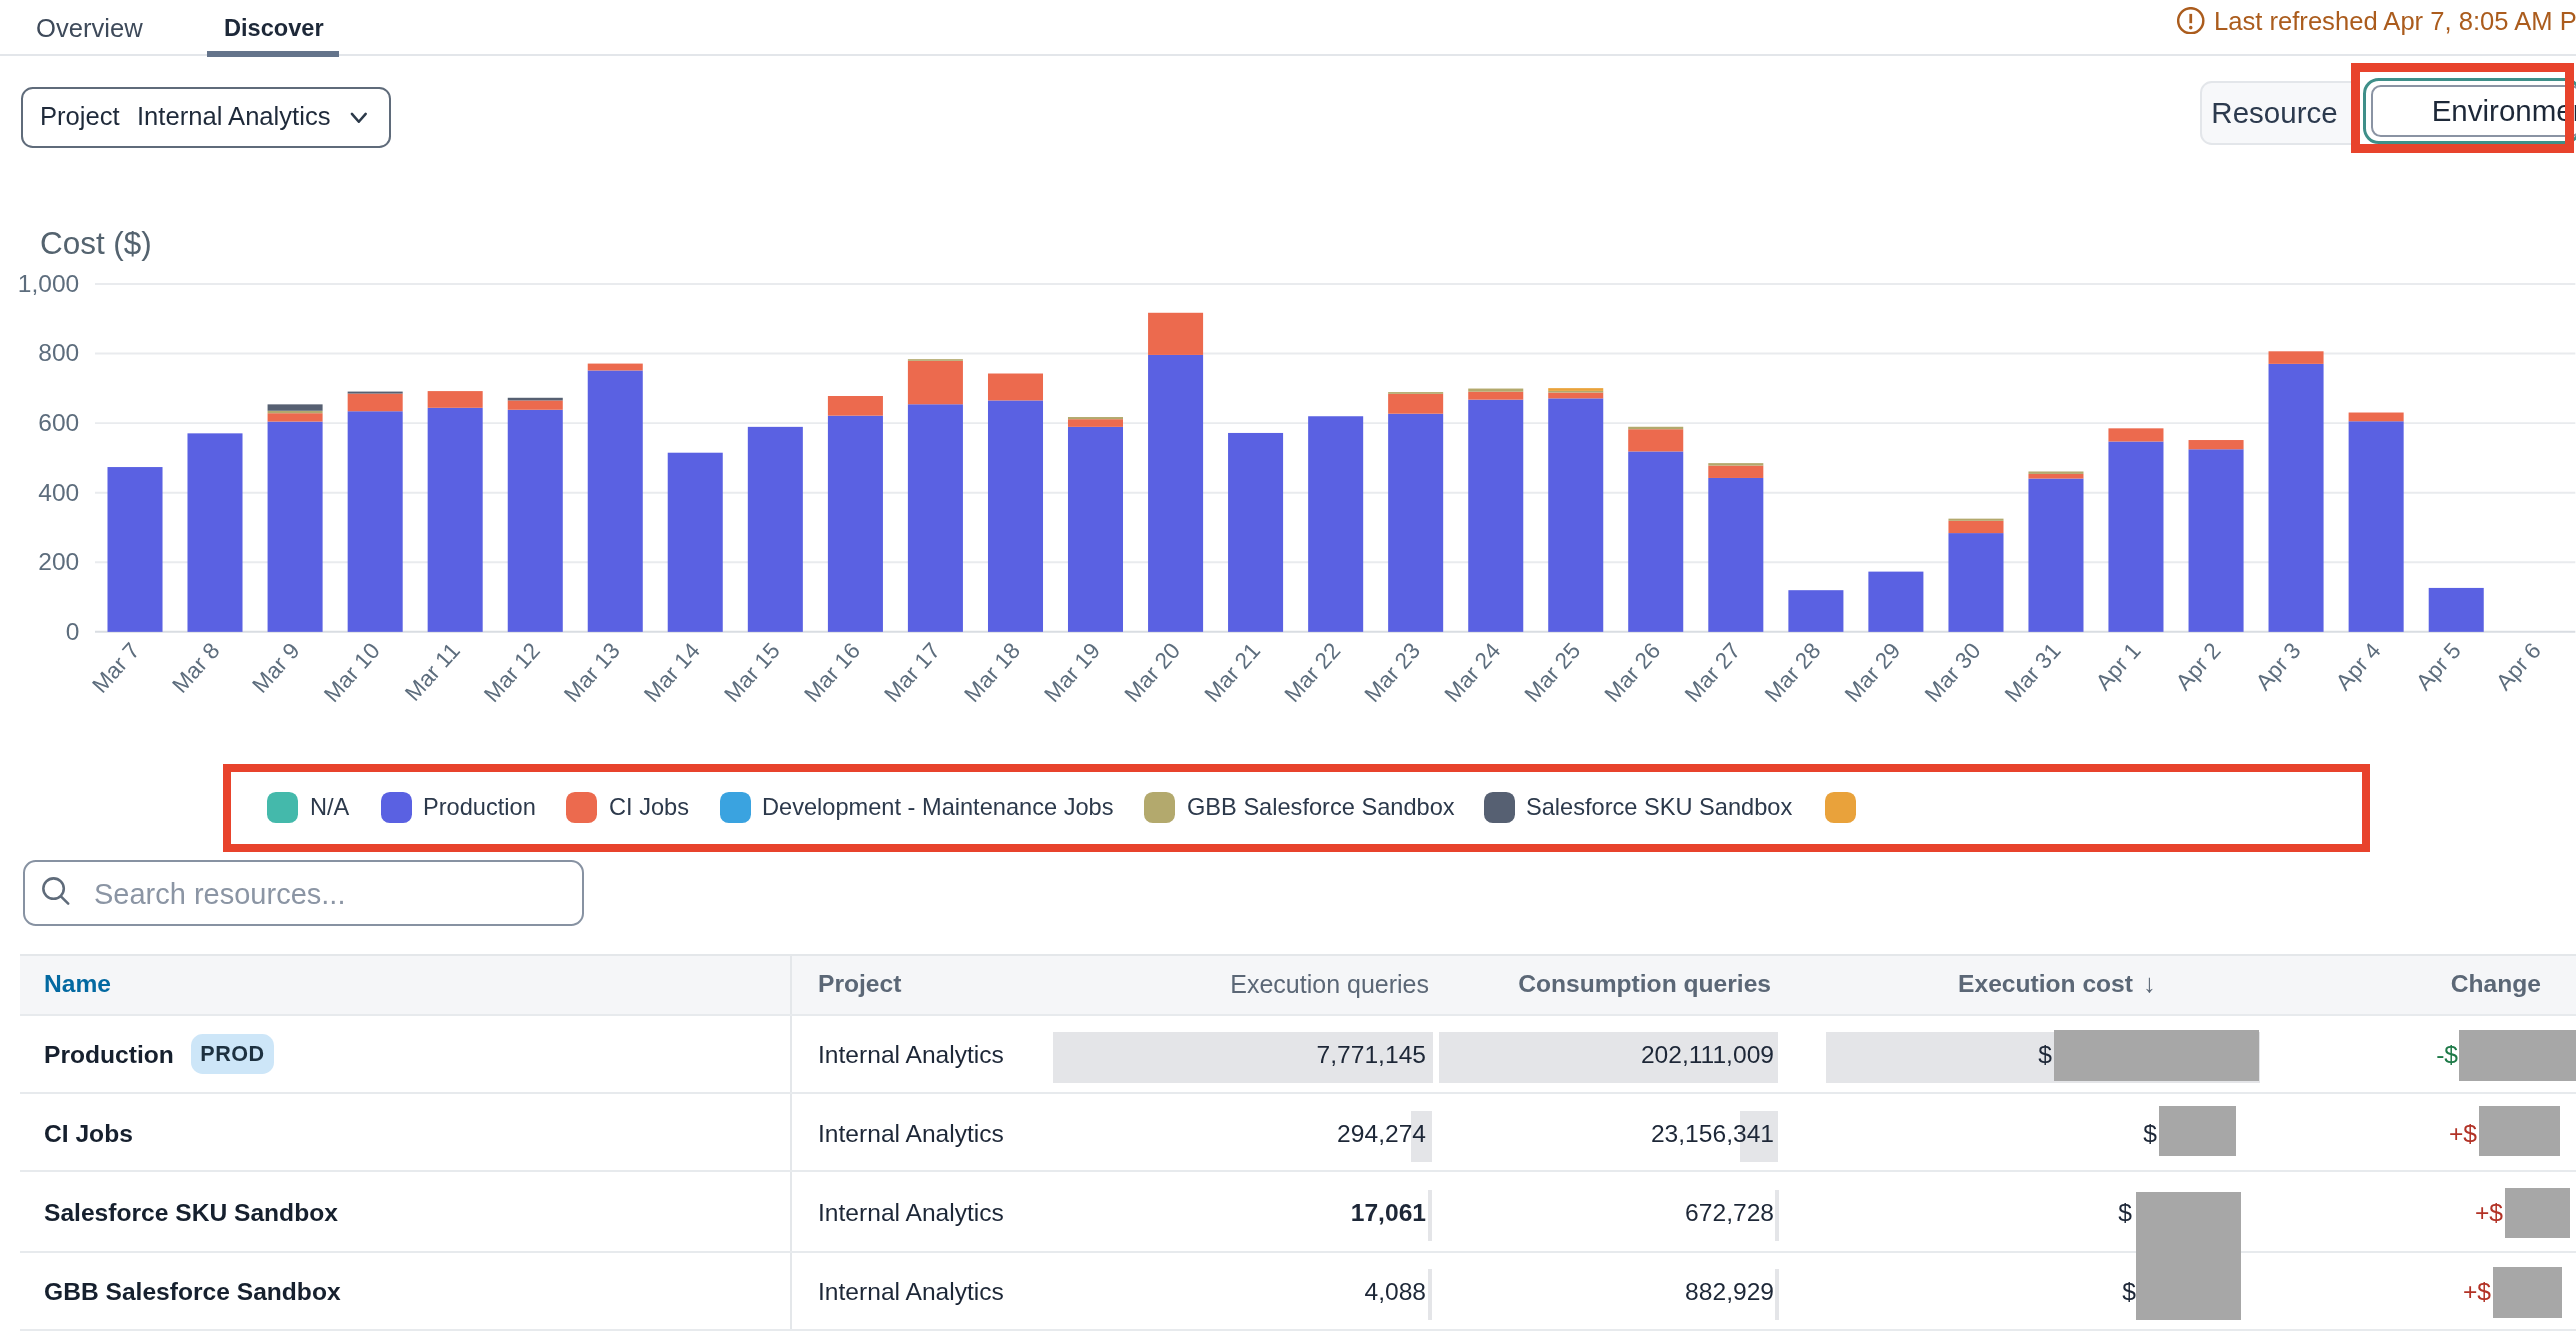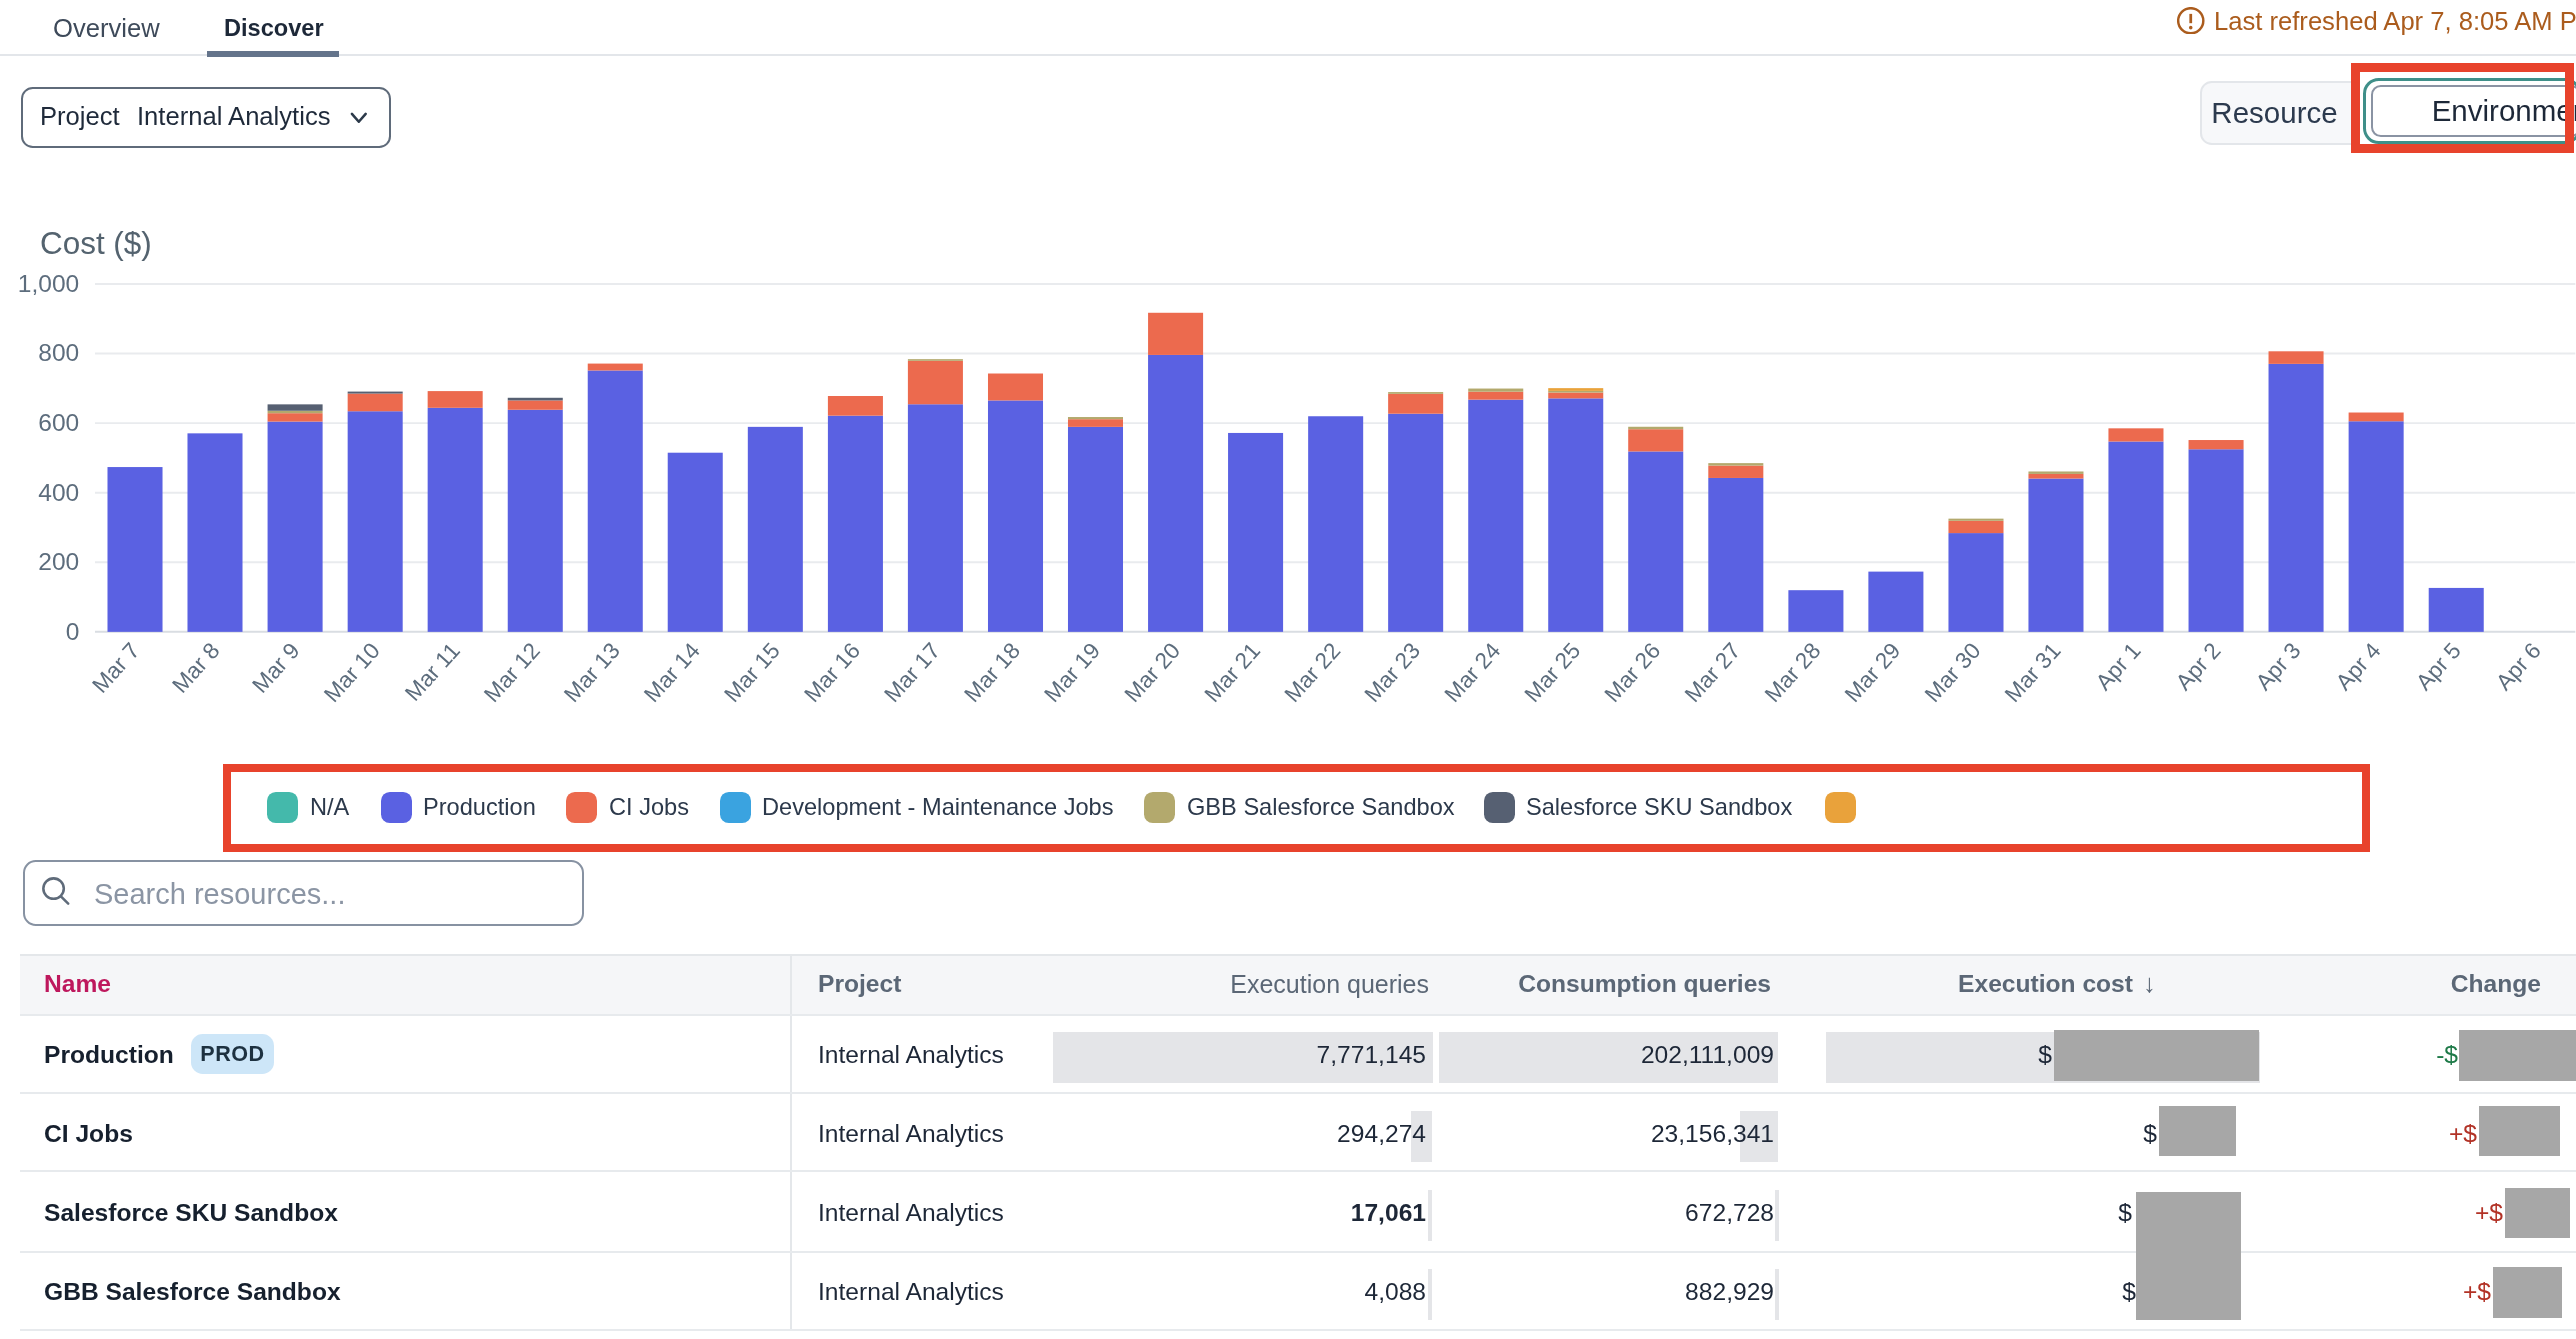--- a/index.html
+++ b/index.html
@@ -1,21 +1,21 @@
 <!DOCTYPE html>
 <html><head><meta charset="utf-8">
 <style>
 * { margin:0; padding:0; }
 html,body { width:2576px; height:1339px; background:#ffffff; font-family:"Liberation Sans", sans-serif; overflow:hidden; }
 #page { position:relative; width:2576px; height:1339px; overflow:hidden; }
 </style></head>
 <body>
 <div id="page">
 <div style="position:absolute;left:0;top:54px;width:2576px;height:2px;background:#e3e6ea;"></div>
-<div style="position:absolute;left:53px;top:13.8px;font-size:25.6px;color:#3e4a5a;">Overview</div>
+<div style="position:absolute;left:36px;top:13.8px;font-size:25.6px;color:#3e4a5a;">Overview</div>
 <div style="position:absolute;left:224px;top:14.7px;font-size:23.6px;font-weight:700;color:#1d2838;">Discover</div>
 <div style="position:absolute;left:207px;top:51px;width:132px;height:5.9px;background:#64748b;"></div>
 <svg width="27.5" height="27.5" viewBox="0 0 28 28" style="position:absolute;left:2177px;top:6.9px;">
 <circle cx="14" cy="14" r="12.8" fill="none" stroke="#ab5c1d" stroke-width="2.5"></circle>
 <line x1="14" y1="7" x2="14" y2="16.5" stroke="#ab5c1d" stroke-width="2.8"></line>
 <circle cx="14" cy="21" r="1.8" fill="#ab5c1d"></circle>
 </svg>
 <div style="position:absolute;left:2214px;top:6.9px;width:362px;overflow:hidden;white-space:nowrap;font-size:25.6px;color:#ab5c1d;">Last refreshed Apr 7, 8:05 AM PDT</div>
 <div style="position:absolute;left:20.6px;top:87px;width:370px;height:61px;border:2px solid #5f6b7a;border-radius:11.8px;box-sizing:border-box;"></div>
 <div style="position:absolute;left:40px;top:102px;font-size:25.6px;color:#1f2a3a;">Project</div>
@@ -160,21 +160,21 @@
 <line x1="24.5" y1="24" x2="32" y2="31.5" stroke="#5f6b7a" stroke-width="2.6" stroke-linecap="round"></line>
 </svg>
 <div style="position:absolute;left:94px;top:878px;font-size:29px;color:#8b95a4;">Search resources...</div>
 <div style="position:absolute;left:19.7px;top:954px;width:2556px;height:60px;background:#f5f6f8;border-top:2px solid #e4e7ea;box-sizing:border-box;"></div>
 <div style="position:absolute;left:790px;top:954px;width:2px;height:376px;background:#e4e7ea;"></div>
 <div style="position:absolute;left:19.7px;top:1014px;width:2556px;height:2px;background:#e7eaed;"></div>
 <div style="position:absolute;left:19.7px;top:1092px;width:2556px;height:2px;background:#e7eaed;"></div>
 <div style="position:absolute;left:19.7px;top:1170px;width:2556px;height:2px;background:#e7eaed;"></div>
 <div style="position:absolute;left:19.7px;top:1251px;width:2556px;height:2px;background:#e7eaed;"></div>
 <div style="position:absolute;left:19.7px;top:1329px;width:2556px;height:2px;background:#e7eaed;"></div>
-<div style="position:absolute;left:44px;top:970px;font-size:24.6px;font-weight:700;color:#be185d;">Name</div>
+<div style="position:absolute;left:44px;top:970px;font-size:24.6px;font-weight:700;color:#0369a1;">Name</div>
 <div style="position:absolute;left:818px;top:970px;font-size:24.6px;font-weight:700;color:#5b6776;">Project</div>
 <div style="position:absolute;right:1147px;top:970px;font-size:25px;font-weight:400;color:#5b6776;">Execution queries</div>
 <div style="position:absolute;right:805px;top:970px;font-size:24.6px;font-weight:700;color:#5b6776;">Consumption queries</div>
 <div style="position:absolute;right:443px;top:970px;font-size:24.6px;font-weight:700;color:#5b6776;">Execution cost</div>
 <div style="position:absolute;left:2143px;top:969px;font-size:25.6px;color:#5b6776;">↓</div>
 <div style="position:absolute;right:35px;top:970px;font-size:24.6px;font-weight:700;color:#5b6776;">Change</div>
 <div style="position:absolute;left:1053px;top:1032px;width:380px;height:51px;background:#e4e5e8;"></div>
 <div style="position:absolute;left:1411px;top:1111px;width:20.6px;height:51px;background:#e4e5e8;"></div>
 <div style="position:absolute;left:1428px;top:1190px;width:3.9px;height:51px;background:#e4e5e8;"></div>
 <div style="position:absolute;left:1428px;top:1269px;width:3.9px;height:51px;background:#e4e5e8;"></div>

